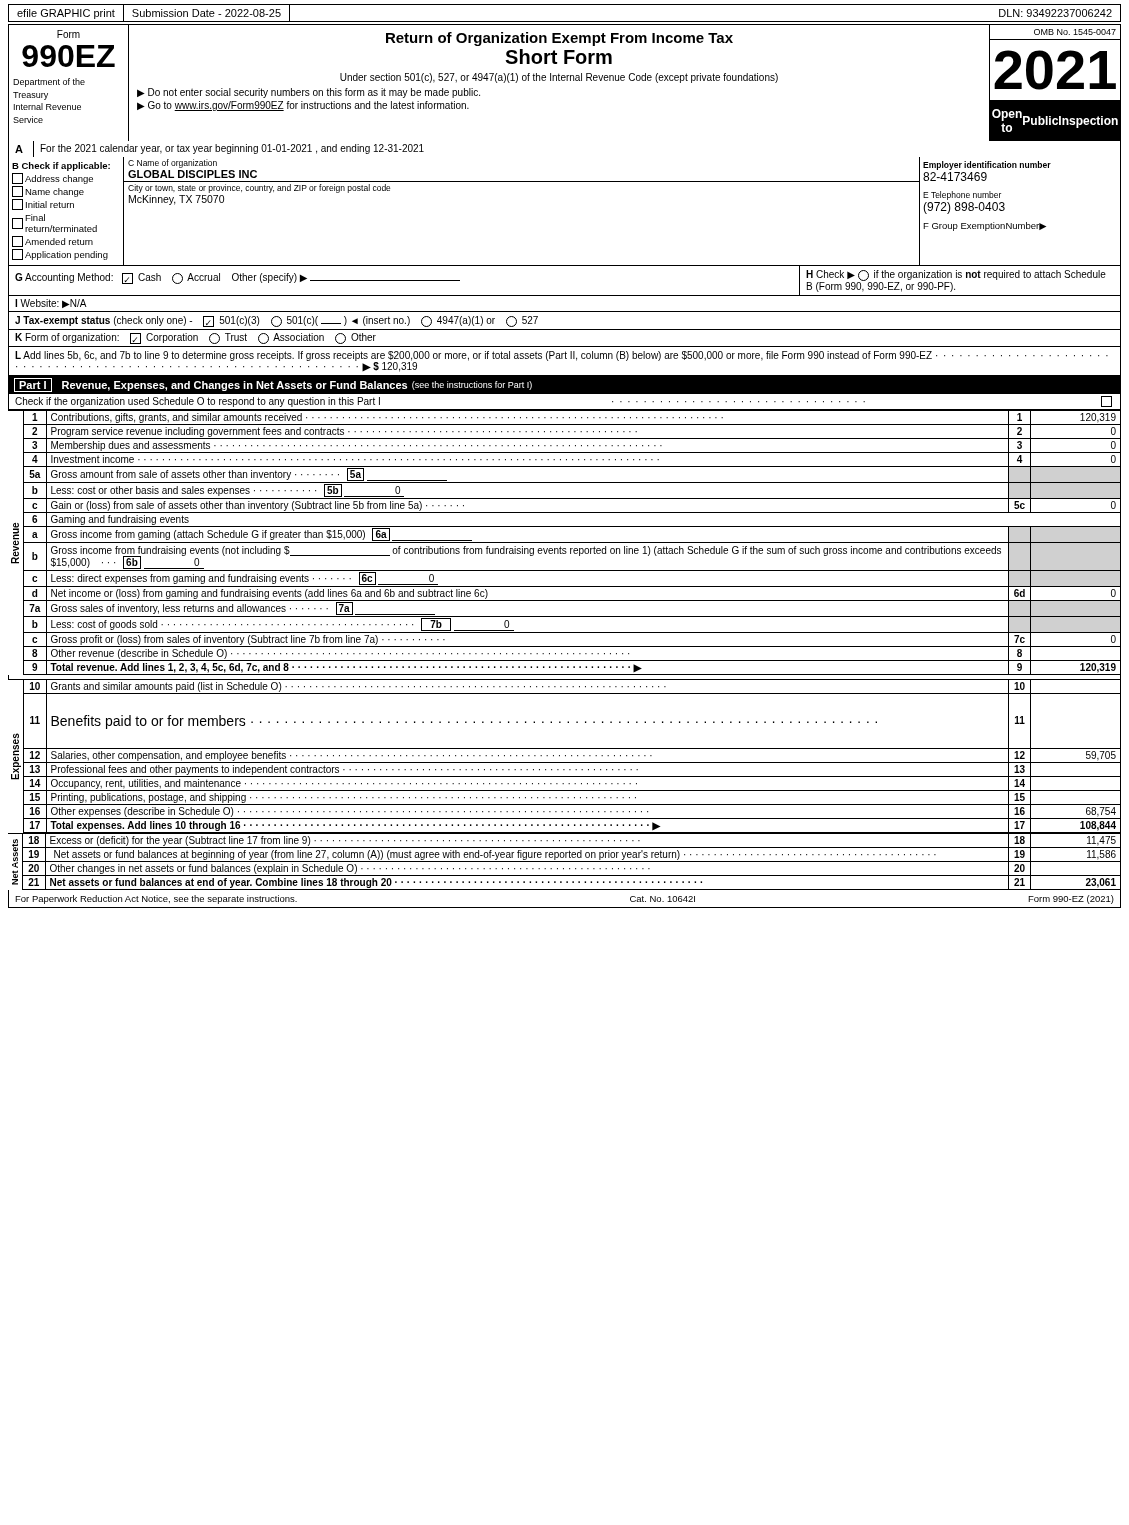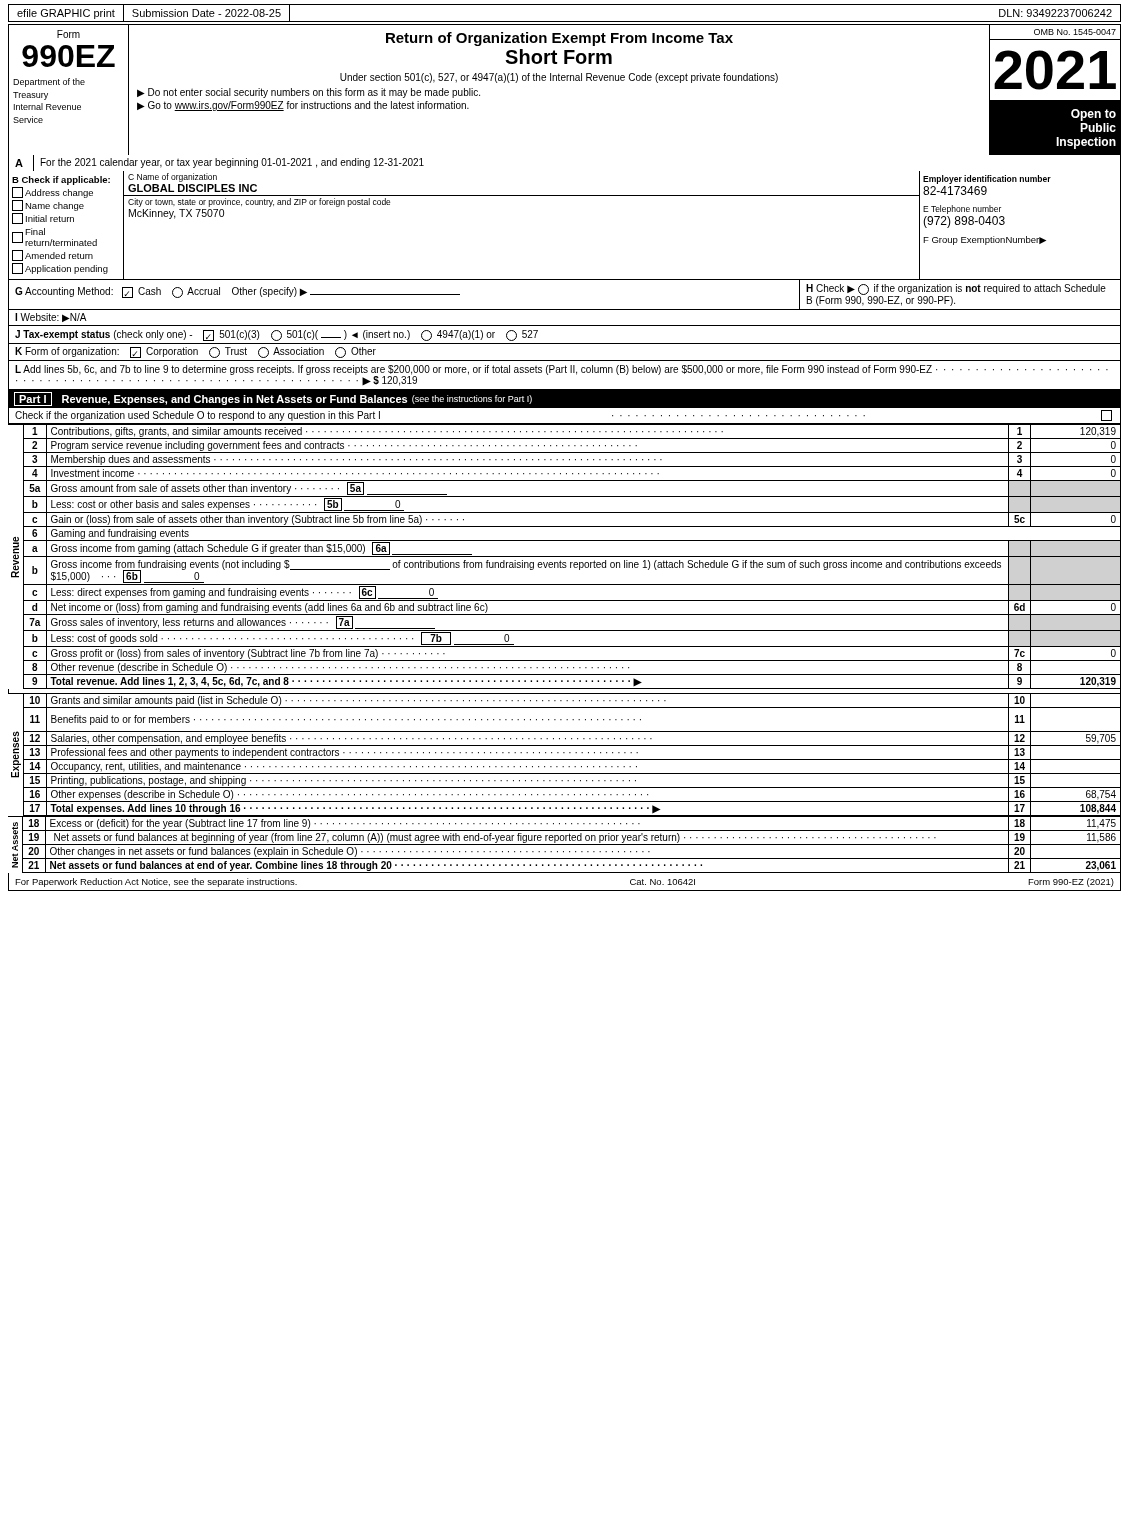--- a/index.html
+++ b/index.html
@@ -52,21 +52,21 @@
       <div style="font-size:10px; margin-top:2px;">
         <span>▶ Go to</span>
         <span style="text-decoration:underline;">www.irs.gov/Form990EZ</span>
         <span>for instructions and the latest information.</span>
       </div>
     </div>
 
     <div style="width:130px; display:flex; flex-direction:column;">
       <div style="font-size:9px; text-align:right; padding:2px 4px; border-bottom:1px solid #000;">OMB No. 1545-0047</div>
       <div style="font-size:56px; font-weight:bold; text-align:center; line-height:1; padding:2px; border-bottom:1px solid #000;">2021</div>
-      <div style="background:#000; color:#fff; text-align:center; padding:6px 4px; flex:1; display:flex; flex-direction:column; align-items:flex-end; justify-content:center;">
+      <div style="background:#000; color:#fff; text-align:center; padding:6px 4px; flex:1; display:flex; flex-direction:row; align-items:center; justify-content:center;">
         <div style="font-size:12px; font-weight:bold;">Open to</div>
         <div style="font-size:12px; font-weight:bold;">Public</div>
         <div style="font-size:12px; font-weight:bold;">Inspection</div>
       </div>
     </div>
   </div>
 
   <div style="display:flex; border:1px solid #000; border-top:none; border-bottom:none;">
     <div style="padding:2px 6px; border-right:1px solid #000; font-weight:bold; font-size:11px; min-width:25px;">A</div>
     <div style="padding:2px 6px; font-size:10px; flex:1;">For the 2021 calendar year, or tax year beginning 01-01-2021 , and ending 12-31-2021</div>
@@ -366,21 +366,21 @@
     <table style="flex:1; border-collapse:collapse; width:100%;">
       <tbody>
           <tr>
         <td style="border:1px solid #000; border-left:none; width:22px; text-align:center; font-weight:bold; font-size:10px; padding:1px 2px;">10</td>
         <td style="border:1px solid #000; font-size:10px; padding:1px 4px;">Grants and similar amounts paid (list in Schedule O) · · · · · · · · · · · · · · · · · · · · · · · · · · · · · · · · · · · · · · · · · · · · · · · · · · · · · · · · · · · · · · ·</td>
         <td style="border:1px solid #000; width:22px; text-align:center; font-weight:bold; font-size:10px; padding:1px 2px;">10</td>
         <td style="border:1px solid #000; width:90px; text-align:right; font-size:10px; padding:1px 4px;"></td>
       </tr>
       <tr>
         <td style="border:1px solid #000; border-left:none; width:22px; text-align:center; font-weight:bold; font-size:10px; padding:1px 2px;">11</td>
-        <td style="border:1px solid #000; font-size:10px; padding:6px 4px;">Benefits paid to or for members · · · · · · · · · · · · · · · · · · · · · · · · · · · · · · · · · · · · · · · · · · · · · · · · · · · · · · · · · · · · · · · · · · · · · · · · · ·</td>
+        <td style="border:1px solid #000; font-size:14px; padding:19px 4px;">Benefits paid to or for members · · · · · · · · · · · · · · · · · · · · · · · · · · · · · · · · · · · · · · · · · · · · · · · · · · · · · · · · · · · · · · · · · · · · · · · · · ·</td>
         <td style="border:1px solid #000; width:22px; text-align:center; font-weight:bold; font-size:10px; padding:1px 2px;">11</td>
         <td style="border:1px solid #000; width:90px; text-align:right; font-size:10px; padding:1px 4px;"></td>
       </tr>
       <tr>
         <td style="border:1px solid #000; border-left:none; width:22px; text-align:center; font-weight:bold; font-size:10px; padding:1px 2px;">12</td>
         <td style="border:1px solid #000; font-size:10px; padding:1px 4px;">Salaries, other compensation, and employee benefits · · · · · · · · · · · · · · · · · · · · · · · · · · · · · · · · · · · · · · · · · · · · · · · · · · · · · · · · · · · ·</td>
         <td style="border:1px solid #000; width:22px; text-align:center; font-weight:bold; font-size:10px; padding:1px 2px;">12</td>
         <td style="border:1px solid #000; width:90px; text-align:right; font-size:10px; padding:1px 4px;">59,705</td>
       </tr>
       <tr>

